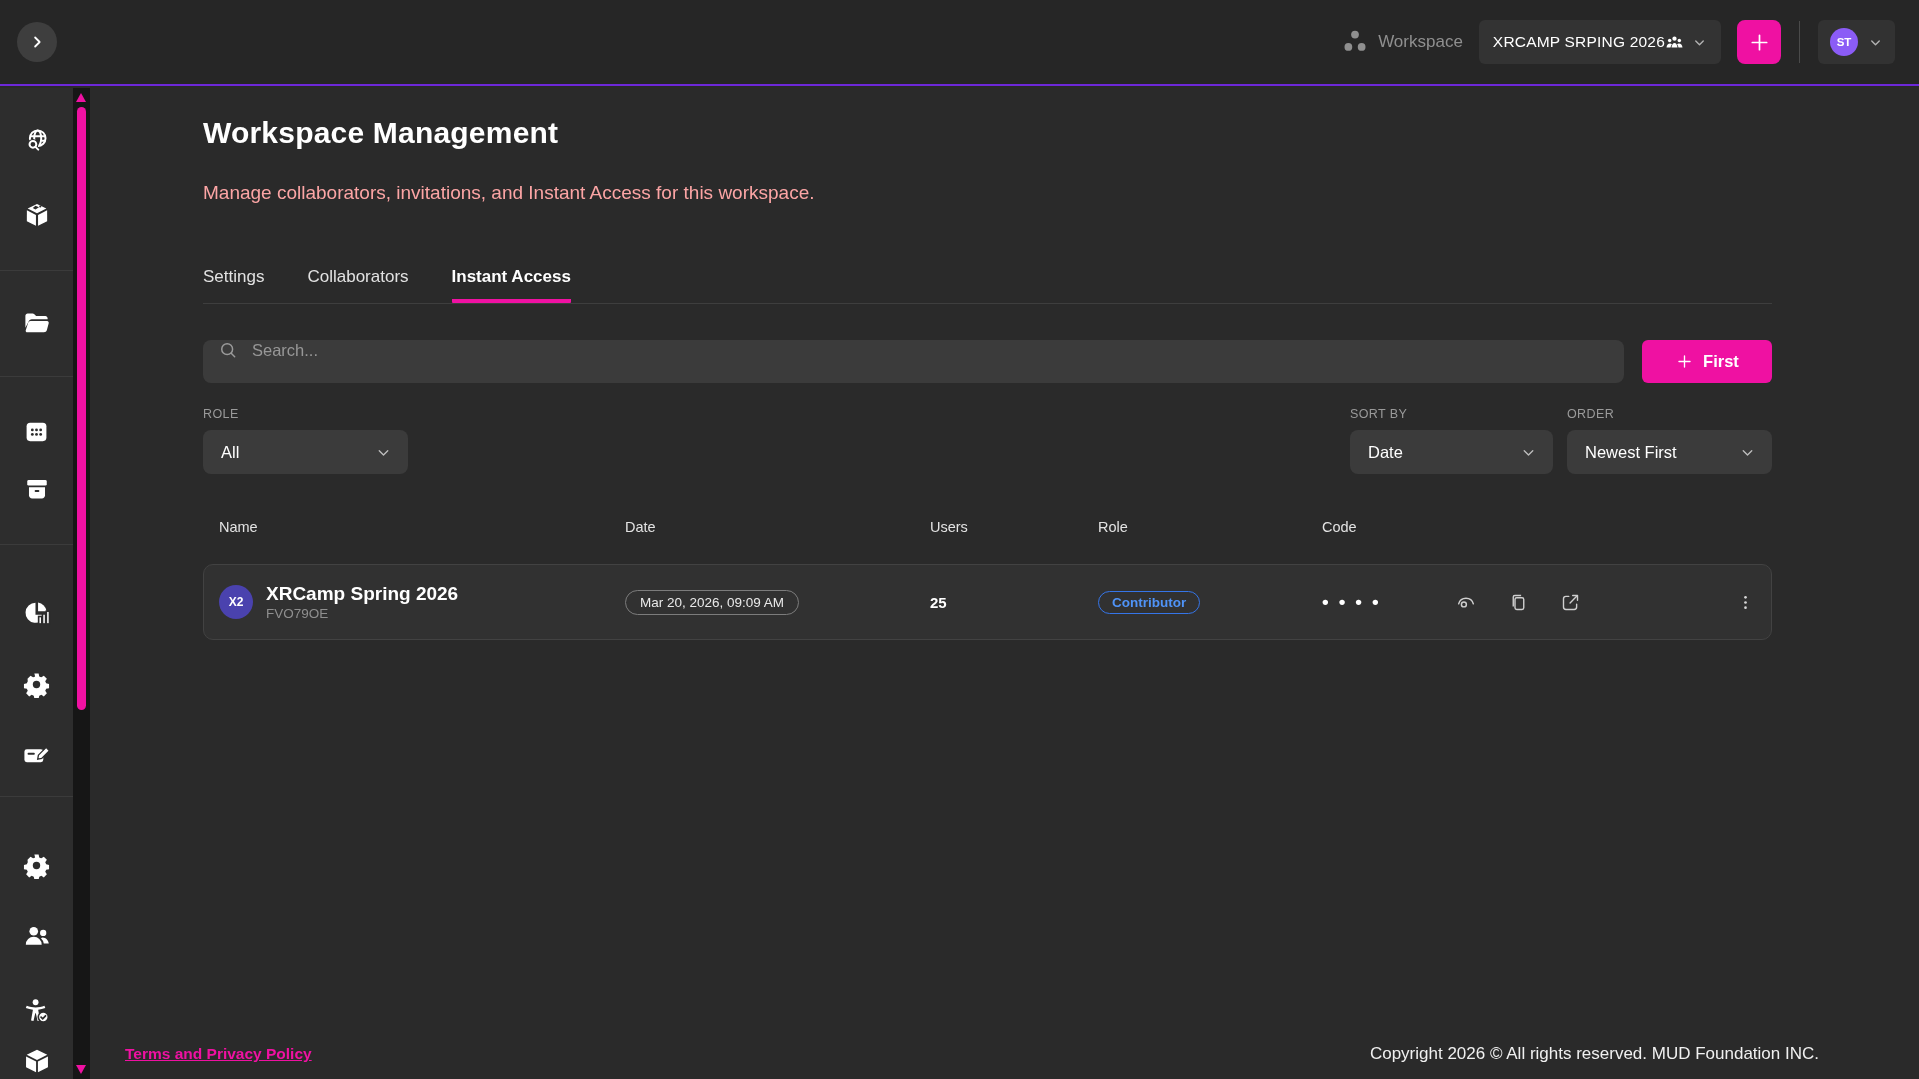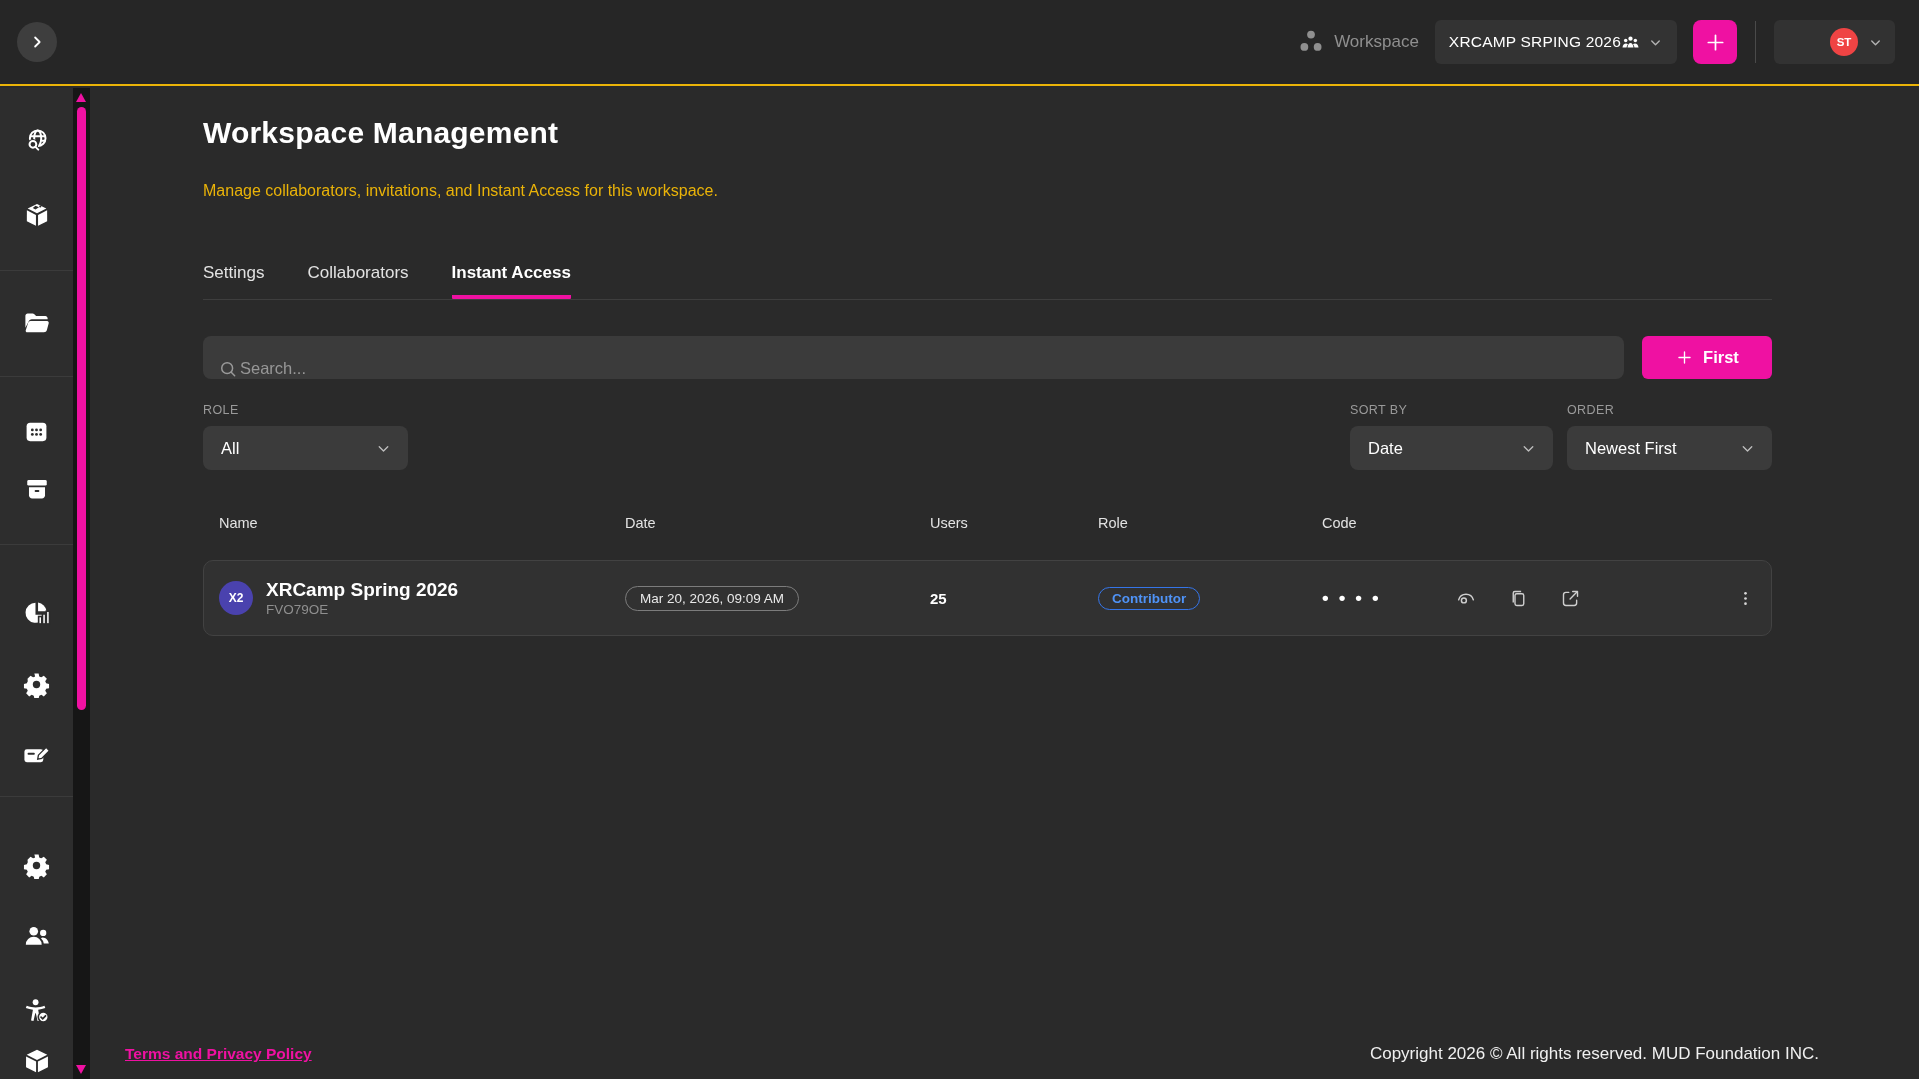--- a/index.html
+++ b/index.html
@@ -1,55 +1,55 @@
 <!DOCTYPE html>
 <html><head>
 <meta charset="utf-8">
 <style>
   * { box-sizing: border-box; }
   html,body { margin:0; padding:0; background:#141414; }
   body { font-family:"Liberation Sans","DejaVu Sans",sans-serif; }
   .stage { position:relative; width:1919px; height:1079px; overflow:hidden; background:#2a2a2a; color:#fff; }
 
   
-  .topbar { position:absolute; top:0; left:0; right:0; height:86px; background:#262626; border-bottom:2px solid #eab308; }
+  .topbar { position:absolute; top:0; left:0; right:0; height:86px; background:#262626; border-bottom:2px solid #6d28d9; }
   .toggle-btn { position:absolute; left:17px; top:22px; width:40px; height:40px; border-radius:50%; background:#3e3e3e; display:flex; align-items:center; justify-content:center; cursor:pointer; }
   .topbar-right { position:absolute; right:24px; top:0; height:84px; display:flex; align-items:center; }
   .ws-label { color:#8f8f8f; font-size:17px; margin:0 16px 0 8px; }
   .ws-selector { height:44px; background:#333333; border-radius:6px; display:flex; align-items:center; padding:0 14px; cursor:pointer; }
   .ws-selector .val { font-size:15.5px; font-weight:500; color:#fff; letter-spacing:.2px; }
   .plus-btn { width:44px; height:44px; margin-left:16px; border-radius:8px; background:var(--pink); display:flex; align-items:center; justify-content:center; cursor:pointer; }
   .tb-divider { width:1px; height:42px; background:#4a4a4a; margin:0 18px; }
   .avatar-menu { height:44px; background:#323232; border-radius:6px; display:flex; align-items:center; padding:0 12px; gap:10px; cursor:pointer; }
-  .avatar-circle { width:28px; height:28px; border-radius:50%; background:#ef4444; display:flex; align-items:center; justify-content:center; font-size:11.5px; font-weight:700; color:#fff;margin-left:44px; }
+  .avatar-circle { width:28px; height:28px; border-radius:50%; background:#8b5cf6; display:flex; align-items:center; justify-content:center; font-size:11.5px; font-weight:700; color:#fff; }
 
   
   .sidebar { position:absolute; top:88px; left:0; width:73px; bottom:0; background:#2d2d2d; }
   .s-item { position:absolute; left:50%; transform:translate(-50%,-50%); width:40px; height:40px; display:flex; align-items:center; justify-content:center; color:#fff; cursor:pointer; }
   .s-div { position:absolute; left:0; width:73px; height:1px; background:#3b3b3b; }
 
   
   .vscroll { position:absolute; top:88px; left:73px; width:17px; bottom:0; background:#161616; }
   .sb-arrow { position:absolute; left:3px; width:0; height:0; border-left:5.5px solid transparent; border-right:5.5px solid transparent; cursor:pointer; }
   .sb-up { top:5px; border-bottom:9px solid var(--pink); }
   .sb-down { bottom:5px; border-top:9px solid var(--pink); }
   .sb-thumb { position:absolute; top:19px; left:4px; width:9px; height:603px; border-radius:4.5px; background:var(--pink); cursor:pointer; }
 
   
   .main { position:absolute; top:88px; left:90px; right:0; bottom:0; background:#2a2a2a; }
   .content { padding:25px 147px 0 113px; }
   .page-title { margin:0; font-size:30px; line-height:40px; font-weight:700; color:#fff; letter-spacing:.2px; }
-  .page-sub { margin:29px 0 0 0; font-size:16px; color:#eab308; font-weight:400; }
+  .page-sub { margin:29px 0 0 0; font-size:19px; color:#fca5a5; font-weight:400; }
 
   .tabs { margin-top:63px; display:flex; gap:43px; border-bottom:1px solid #3e3e3e; }
   .tab { font-size:17px; color:#e2e2e2; padding-bottom:12px; border-bottom:4px solid transparent; cursor:pointer; }
   .tab.active { color:#fff; font-weight:700; border-bottom-color:var(--pink); border-radius:0 0 1px 1px; }
 
   .toolbar { margin-top:36px; display:flex; align-items:center; }
-  .search-box { flex:1; height:43px; background:#3b3b3b; border-radius:8px; display:flex; align-items:flex-end; padding:0 15px; margin-right:18px; }
+  .search-box { flex:1; height:43px; background:#3b3b3b; border-radius:8px; display:flex; align-items:flex-start; padding:0 15px; gap:12px; margin-right:18px; }
   .search-box input { flex:1; background:transparent; border:none; outline:none; color:#e6e6e6; font-size:16.5px; font-family:inherit; }
   .search-box input::placeholder { color:#979797; }
   .create-btn { width:130px; height:43px; background:var(--pink); border:none; border-radius:6px; color:#fff; display:flex; align-items:center; justify-content:center; gap:9px; font-size:16.5px; font-weight:700; font-family:inherit; cursor:pointer; }
 
   .filters { margin-top:24px; display:flex; justify-content:space-between; align-items:flex-end; }
   .f-group { display:flex; gap:14px; }
   .f-item  { }
   .f-label { font-size:12.5px; color:#9a9a9a; letter-spacing:.4px; margin-bottom:9px; }
   .select { height:44px; background:#3b3b3b; border-radius:8px; display:flex; align-items:center; justify-content:space-between; padding:0 16px 0 18px; cursor:pointer; }
   .select .val { font-size:16.5px; color:#fff; }

